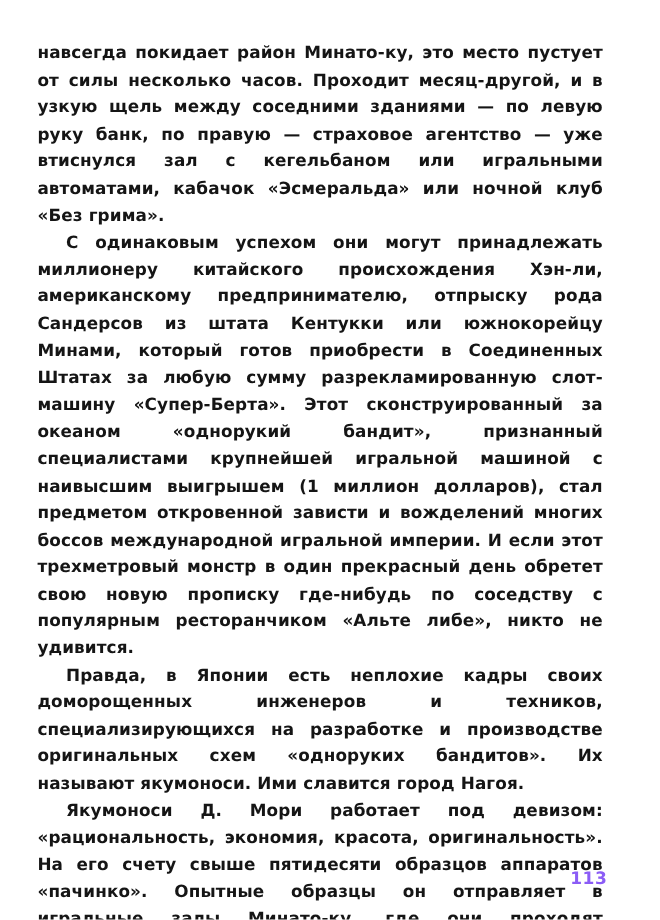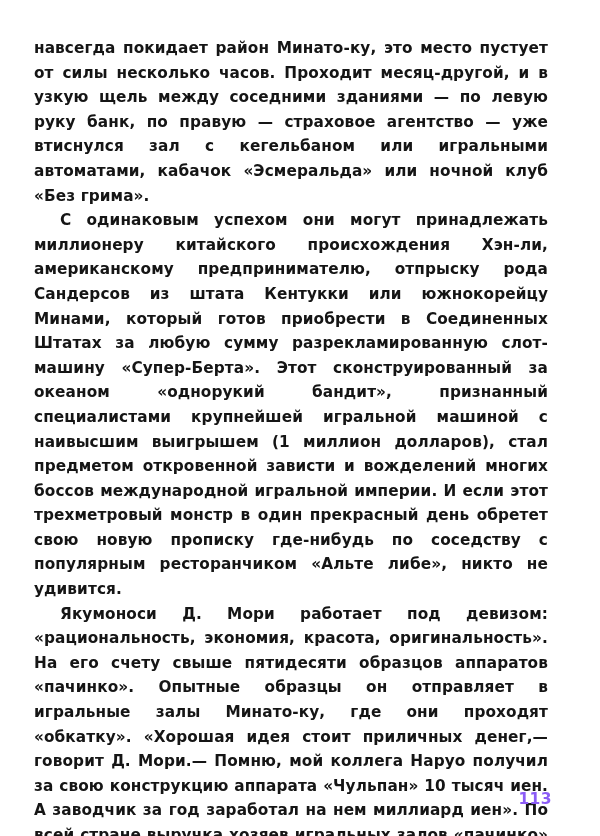--- a/index.html
+++ b/index.html
@@ -50,16 +50,17 @@
     letter-spacing: 0.4px;
   }
 </style>
 </head>
 <body>
 
 <div class="page">
   <div class="body-text">
     <p class="first">навсегда покидает район Минато-ку, это место пустует от силы несколько часов. Проходит месяц-другой, и в узкую щель между соседними зданиями — по левую руку банк, по правую — страховое агентство — уже втиснулся зал с кегельбаном  или игральными автоматами, кабачок «Эсмеральда» или ночной клуб «Без грима».</p>
     <p>С одинаковым успехом они могут принадлежать миллионеру китайского происхождения Хэн-ли, американскому предпринимателю, отпрыску рода Сандерсов из штата Кентукки или южнокорейцу Минами, который готов приобрести в Соединенных Штатах за любую сумму разрекламированную слот-машину «Супер-Берта». Этот сконструированный за океаном «однорукий бандит», признанный специалистами крупнейшей игральной машиной с наивысшим выигрышем (1 миллион долларов), стал предметом откровенной зависти и вожделений многих боссов международной игральной империи. И если этот трехметровый монстр в один прекрасный день обретет свою новую прописку где-нибудь по соседству с популярным ресторанчиком  «Альте либе», никто не  удивится.</p>
+    <p>Правда, в Японии есть неплохие кадры своих доморощенных инженеров и техников, специализирующихся на разработке и производстве оригинальных схем «одноруких бандитов». Их называют якумоноси. Ими славится город Нагоя.</p>
     <p>Якумоноси Д. Мори работает под девизом: «рациональность, экономия, красота, оригинальность». На его счету свыше пятидесяти образцов аппаратов «пачинко». Опытные образцы он отправляет в игральные залы Минато-ку, где они проходят «обкатку». «Хорошая идея стоит приличных денег,— говорит Д. Мори.— Помню, мой коллега  Наруо получил за свою конструкцию аппарата «Чульпан»  10 тысяч иен. А заводчик за год заработал на нем миллиард иен». По всей стране выручка хозяев игральных залов «пачинко» составляет 800 миллиардов иен в год. 9300 точек обслуживают 25 миллионов японцев.</p>
   </div>
   <div class="page-number">113</div>
 </div>
 
 </body></html>

